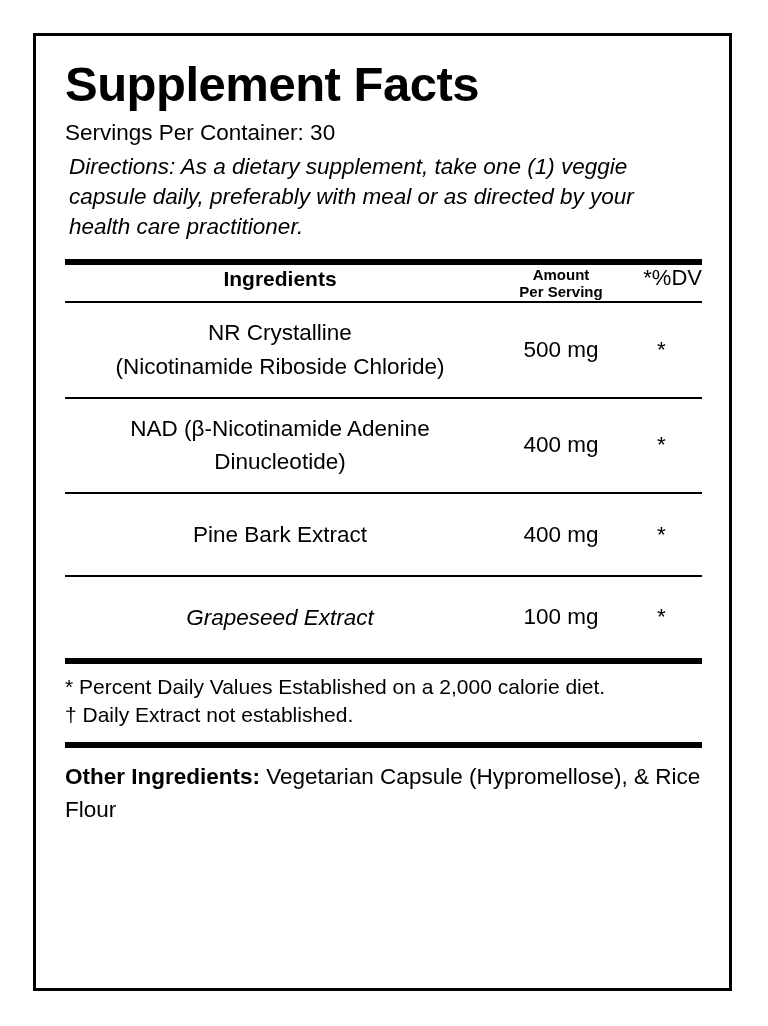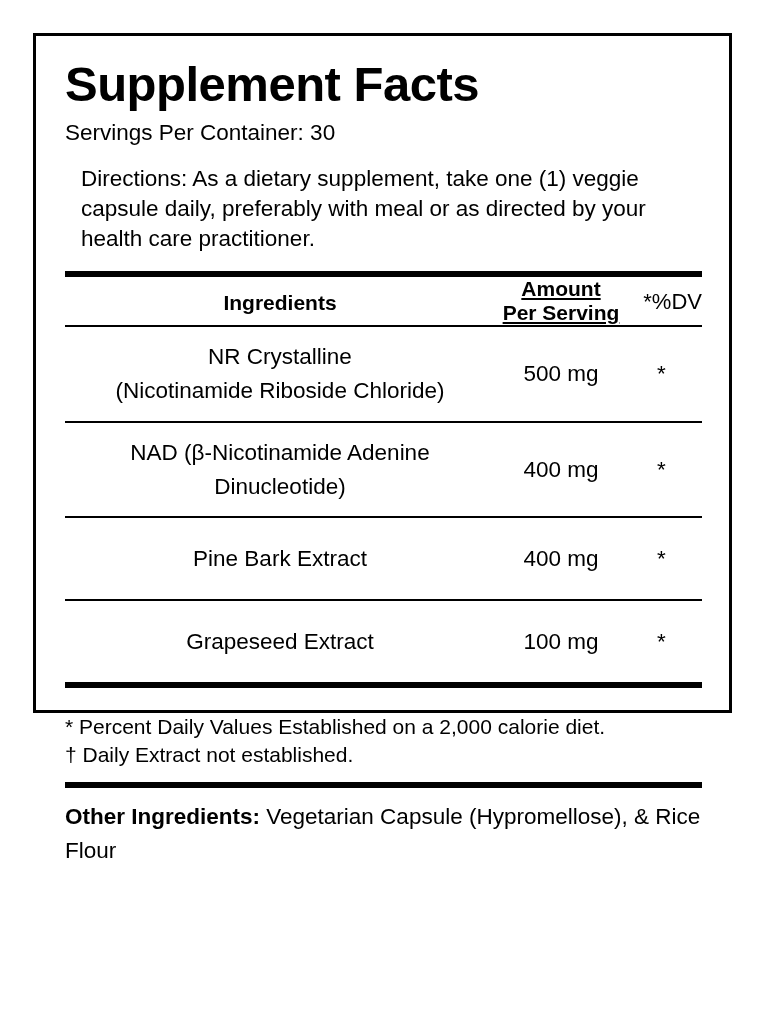--- a/index.html
+++ b/index.html
@@ -13,21 +13,21 @@
     font-family: "Liberation Sans", sans-serif;
     color: #000000;
     -webkit-font-smoothing: antialiased;
   }
 
   .panel {
     position: absolute;
     left: 33px;
     top: 33px;
     width: 699px;
-    height: 680px;
+    height: 958px;
     box-sizing: border-box;
     border: 3px solid #000000;
     background: #ffffff;
   }
 
   .inner {
     position: absolute;
     left: 29px;
     top: 23px;
     width: 637px;
@@ -44,21 +44,22 @@
 
   .serving-line {
     font-size: 22.5px;
     line-height: 1.33;
     margin: 0;
   }
 
   .directions {
     font-size: 22.5px;
     line-height: 1.33;
-    margin: 16px;
+    margin: 4px;
+    font-style: italic;
   }
 
   .rule-thick {
     height: 6px;
     background: #000000;
     margin-top: 17px;
   }
 
   .rule-thick2 {
     height: 6px;
@@ -87,25 +88,24 @@
   }
 
   .hdr-ing {
     font-size: 21px;
     font-weight: bold;
     vertical-align: bottom !important;
     padding-bottom: 10px !important;
   }
 
   .hdr-amt {
-    font-size: 21px;
+    font-size: 15px;
     font-weight: bold;
     text-align: center !important;
     line-height: 1.15;
-    text-decoration: underline;
   }
 
   .hdr-dv {
     font-size: 22px;
     font-weight: normal;
     text-align: right !important;
     vertical-align: bottom !important;
     padding-bottom: 10px !important;
   }
 
@@ -131,21 +131,21 @@
   }
   .sep div {
     height: 2px;
     background: #000000;
   }
   .sep-full div { width: 100%; }
 
   .footnote {
     font-size: 21px;
     line-height: 1.36;
-    padding-top: 25px;
+    padding-top: 9px;
   }
 
   .other {
     font-size: 22.5px;
     line-height: 1.5;
     padding-top: 12px;
   }
   .other b { font-weight: bold; }
 </style>
 </head>
@@ -221,21 +221,21 @@
           <td class="ing-dv">*</td>
         </tr>
 
         <tr class="sep sep-full">
           <td colspan="3">
               <div></div>
             </td>
         </tr>
 
         <tr>
-          <td class="ing-name" style="padding:24px 0 23px 0 !important;">
+          <td class="ing-name" style="padding:24px 0 23px 0 !important;font-style:italic;">
             <div>Grapeseed Extract</div>
           </td>
           <td class="ing-amt">100 mg</td>
           <td class="ing-dv">*</td>
         </tr>
       </tbody>
     </table>
 
     <div class="rule-thick2"></div>
 

